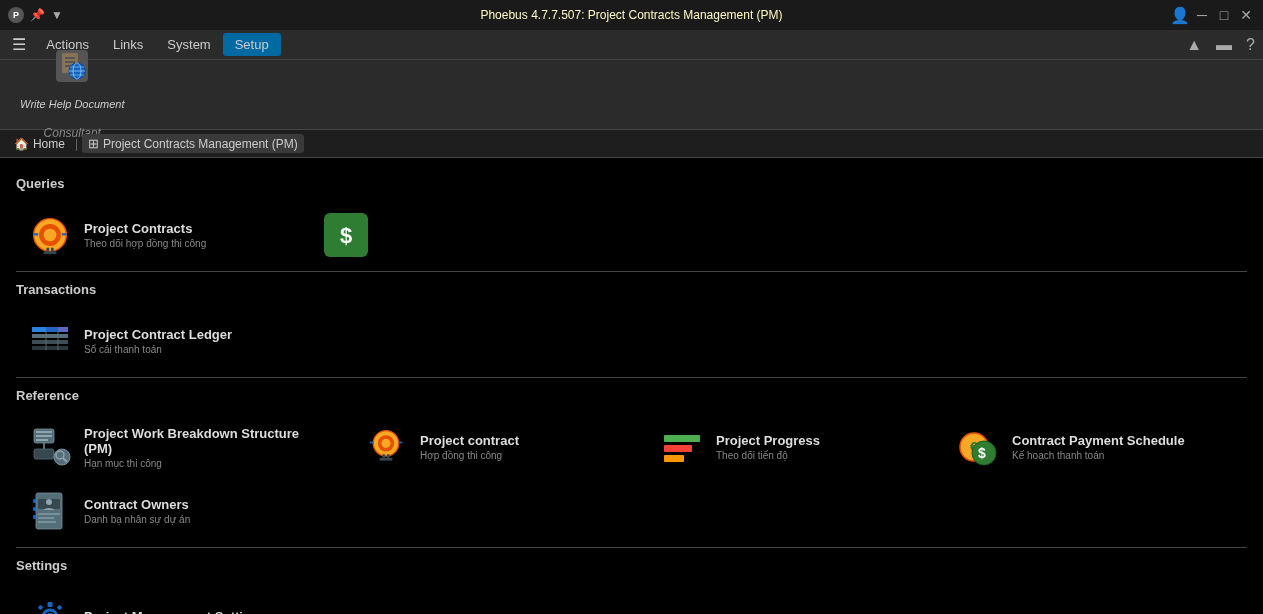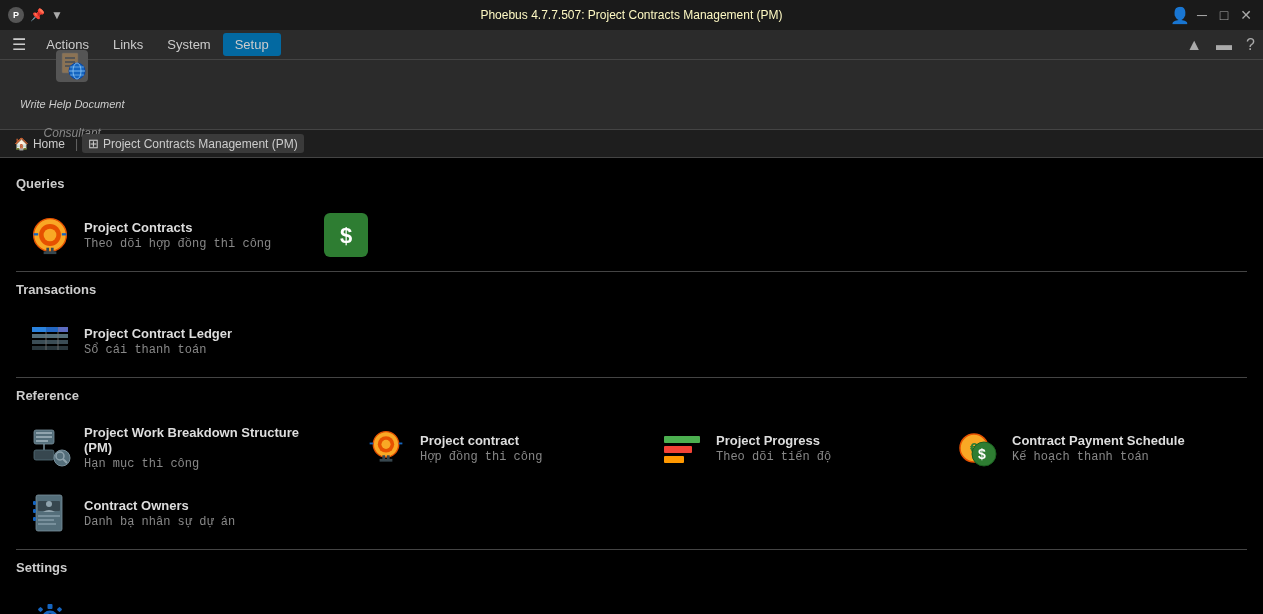--- a/index.html
+++ b/index.html
@@ -203,24 +203,23 @@
       flex-shrink: 0;
       font-size: 22px;
     }
 
     .card-text .card-title {
       font-size: 13px;
       font-weight: bold;
       color: #ddd;
     }
     .card-text .card-sub {
-      font-size: 12px;
+      font-size: 10px;
       color: #888;
       margin-top: 2px;
-      font-family: Liberation Mono, monospace;
     }
 
     
     .icon-yellow-circle {
       background: transparent;
     }
     .icon-green-dollar {
       background: #2e7d32;
       border-radius: 4px;
     }

